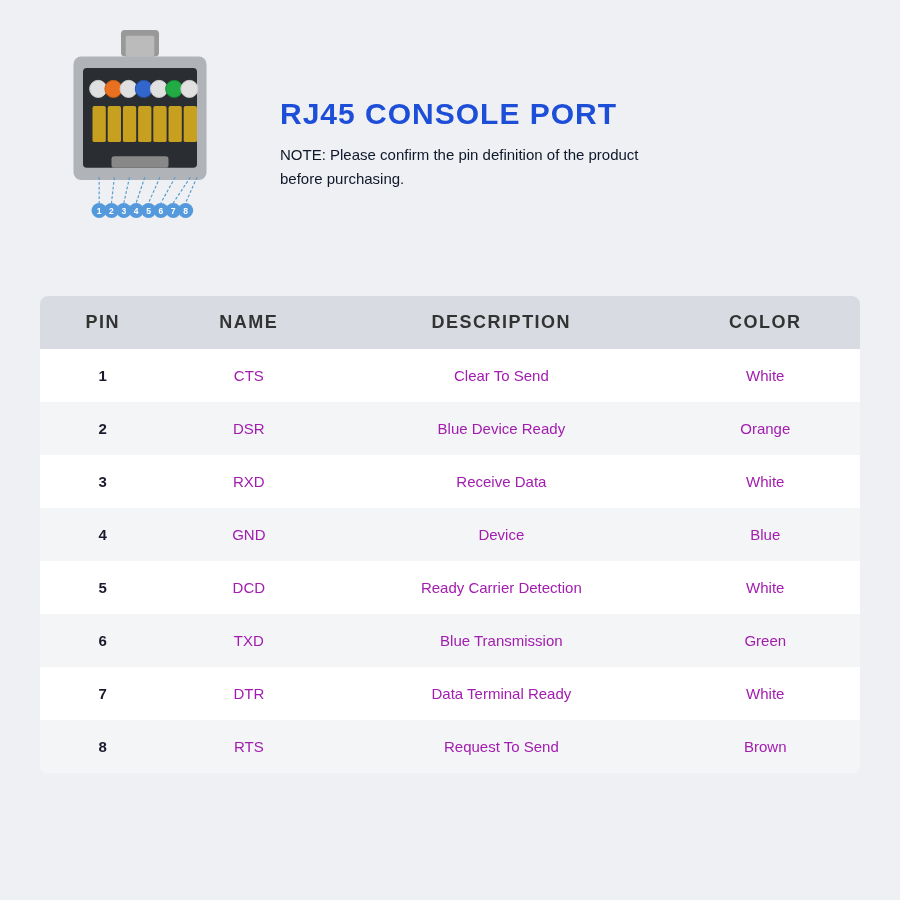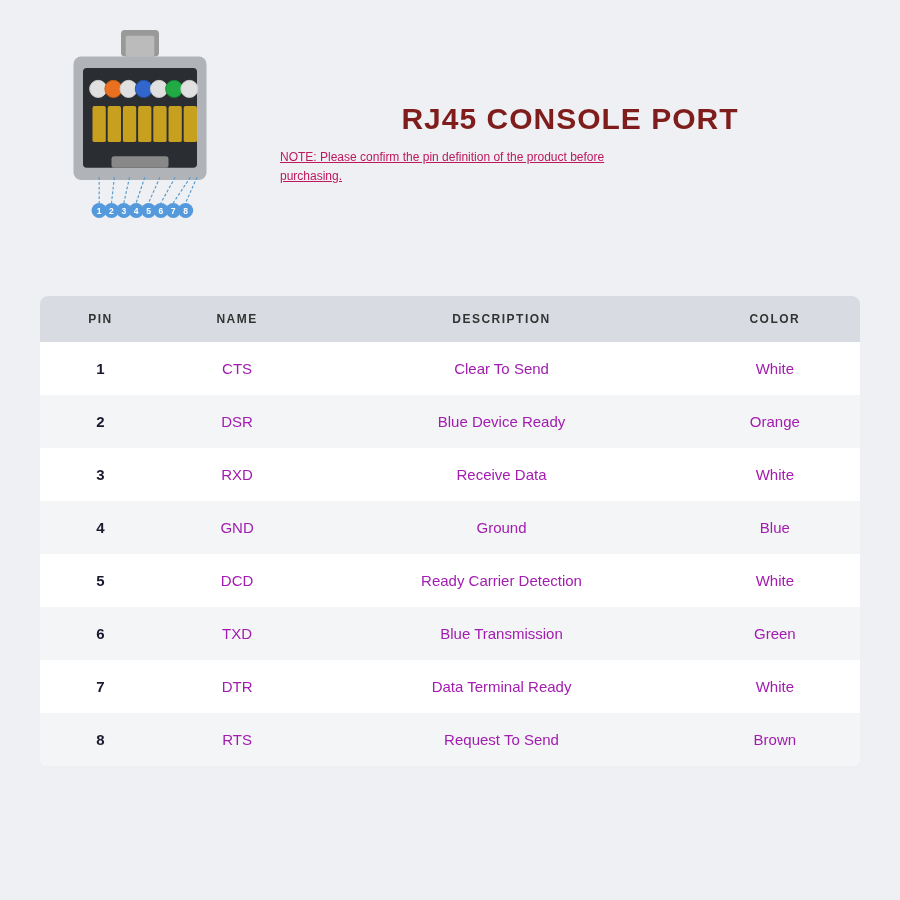--- a/index.html
+++ b/index.html
@@ -40,50 +40,48 @@
     }
 
     
     .title-area {
       flex: 1;
     }
 
     .title-area h1 {
       font-size: 30px;
       font-weight: 900;
-      color: #7f1d1d;
+      color: #1d4ed8;
       letter-spacing: 1px;
       margin-bottom: 12px;
-      text-align: center;
     }
 
     .title-area p {
-      font-size: 12px;
-      color: #be185d;
+      font-size: 15px;
+      color: #0f172a;
       line-height: 1.6;
       max-width: 380px;
-      text-decoration: underline;
     }
 
     
     .pin-table {
       width: 100%;
       border-collapse: collapse;
       background: white;
       border-radius: 8px;
       overflow: hidden;
     }
 
     .pin-table thead tr {
       background: #d8dce2;
     }
 
     .pin-table thead th {
       padding: 16px 20px;
-      font-size: 12px;
+      font-size: 18px;
       font-weight: 700;
       color: #333;
       letter-spacing: 1.5px;
       text-align: center;
     }
 
     .pin-table tbody tr:nth-child(odd) {
       background: #ffffff;
     }
 
@@ -208,21 +206,21 @@
         </tr>
         <tr>
           <td>3</td>
           <td>RXD</td>
           <td>Receive Data</td>
           <td>White</td>
         </tr>
         <tr>
           <td>4</td>
           <td>GND</td>
-          <td>Ground</td>
+          <td>Device</td>
           <td>Blue</td>
         </tr>
         <tr>
           <td>5</td>
           <td>DCD</td>
           <td>Ready Carrier Detection</td>
           <td>White</td>
         </tr>
         <tr>
           <td>6</td>

